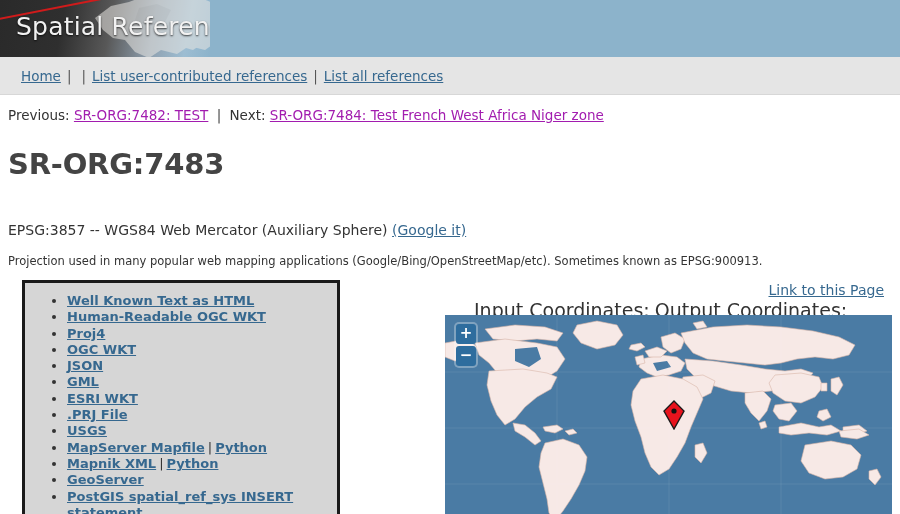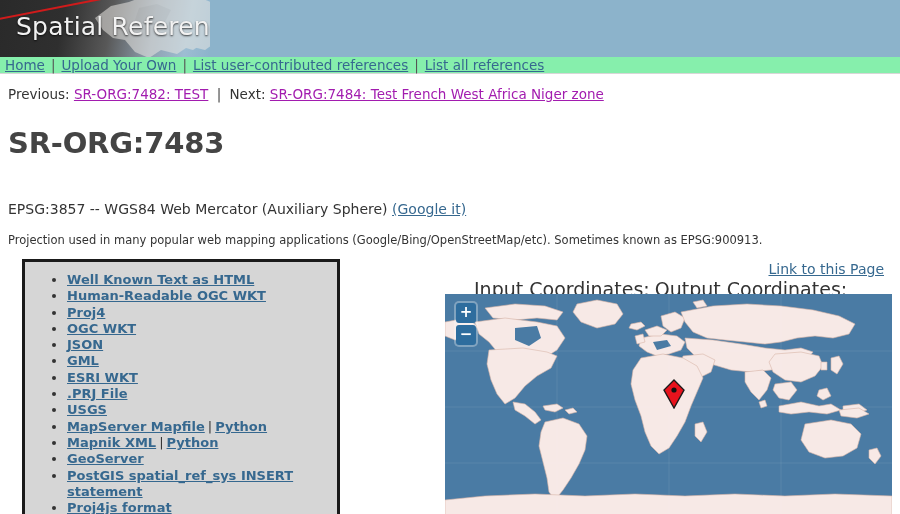--- a/index.html
+++ b/index.html
@@ -55,26 +55,26 @@
     position: absolute;
     left: 222px; top: 17px;
     font-size: 17.5px;
     color: #3c4043;
     white-space: nowrap;
   }
 
   
   .navbar {
     width: 900px;
-    height: 17px;
-    background: #86efac;
+    height: 38px;
+    background: #e5e5e5;
     border-bottom: 1px solid #d7d7d7;
     display: flex;
     align-items: center;
-    padding-left: 4px;
+    padding-left: 20px;
     font-size: 13.5px;
     color: #333;
   }
   .navbar a {
     color: #36688f;
     text-decoration: underline;
     padding: 0 1px;
   }
   .navbar .sep { color: #555; padding: 0 5px; }
 
@@ -198,21 +198,20 @@
       <path fill="#e8e6e2" d="M96,48 L112,44 L120,54 L108,62 L94,58 Z"></path>
     </svg>
     <div class="banner-logo-line"></div>
     <div class="banner-logo-text">Spatial Reference</div>
   </div>
 </div>
 
 <div class="navbar">
   <a href="#">Home</a>
   <span class="sep">|</span>
-  <a href="#">Upload Your Own</a>
   <span class="sep">|</span>
   <a href="#">List user-contributed references</a>
   <span class="sep">|</span>
   <a href="#">List all references</a>
 </div>
 
 <div class="content">
 
   <div class="prevnext">
     <span>Previous:</span>

